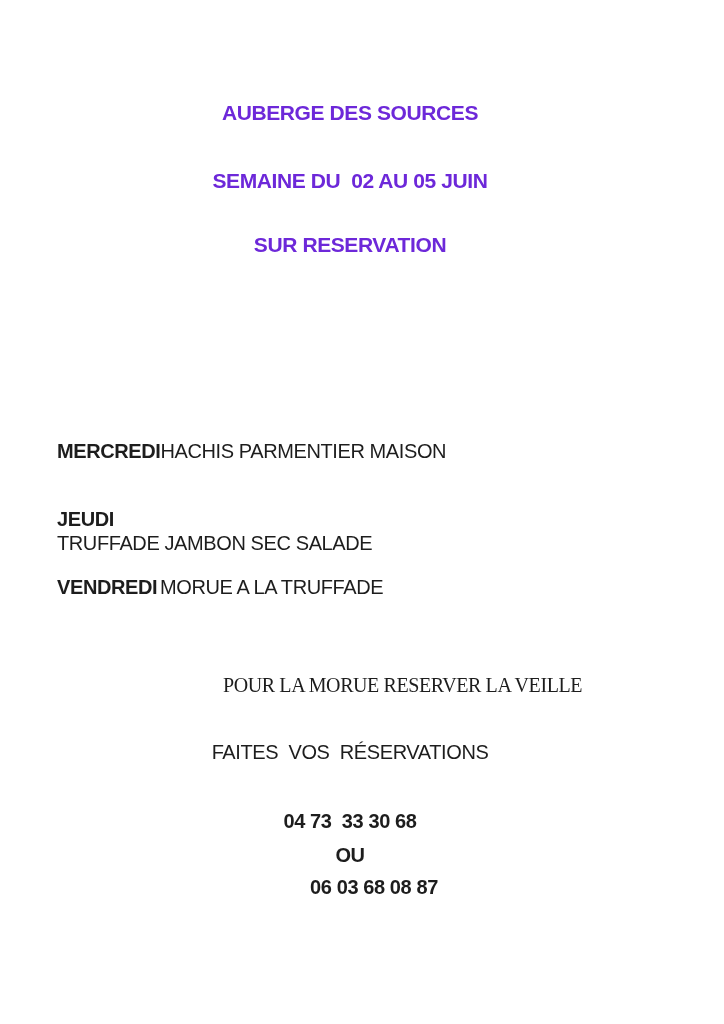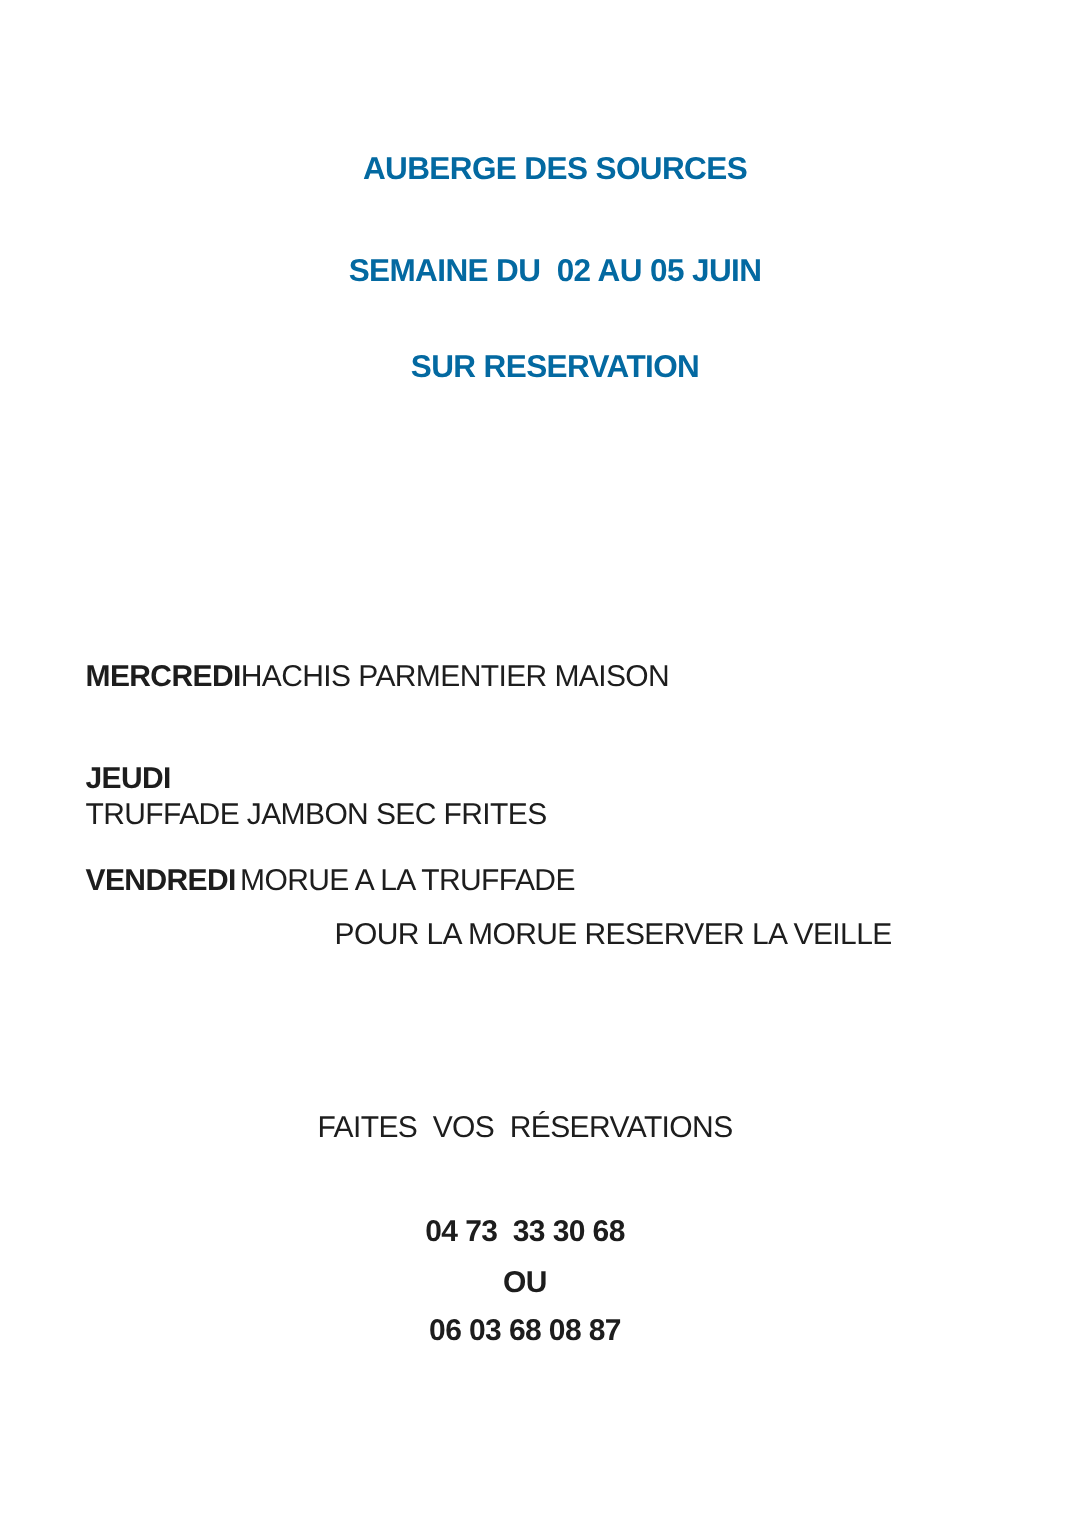--- a/index.html
+++ b/index.html
@@ -21,24 +21,23 @@
     line-height: 1.2;
     white-space: pre-wrap;
     letter-spacing: -0.4px;
   }
   .centered {
     left: 0;
     width: 700px;
     text-align: center;
   }
   .red-heading {
-    color: #0369a1;
+    color: #6d28d9;
     font-weight: bold;
     font-size: 21px;
-    margin-left: 20px;
   }
   .heading-title    { top: 100px; }
   .heading-subtitle { top: 168px; }
   .heading-note     { top: 232px; }
 
   .menu-row {
     position: absolute;
     left: 57px;
     display: flex;
     font-size: 20px;
@@ -50,42 +49,44 @@
     font-weight: bold;
     min-width: 103px;
   }
   .row-0 { top: 371px; }
   .row-1 { top: 439px; }
   .row-2 { top: 507px; flex-direction: column; }
   .row-3 { top: 575px; }
 
   .notice {
     left: 223px;
-    top: 611px;
+    top: 673px;
     font-size: 20px;
+    font-family: Liberation Serif, serif;
   }
   .cta {
     top: 740px;
     font-size: 20px;
     font-weight: normal;
   }
   .phone-primary {
     top: 809px;
     font-size: 20px;
     font-weight: bold;
   }
   .ou-separator {
     top: 843px;
     font-size: 20px;
     font-weight: bold;
   }
   .phone-secondary {
     top: 875px;
     font-size: 20px;
     font-weight: bold;
+    padding-left: 24px;
   }
 </style>
 </head>
 <body>
 
 <div class="page">
 
   <div class="line centered red-heading heading-title">AUBERGE DES SOURCES</div>
 
   <div class="line centered red-heading heading-subtitle">SEMAINE DU  02 AU 05 JUIN</div>
@@ -93,21 +94,21 @@
   <div class="line centered red-heading heading-note">SUR RESERVATION</div>
 
 
   <div class="menu-row row-1">
     <span class="day">MERCREDI</span>
     <span class="dish">HACHIS PARMENTIER MAISON</span>
   </div>
 
   <div class="menu-row row-2">
     <span class="day">JEUDI</span>
-    <span class="dish">TRUFFADE JAMBON SEC FRITES</span>
+    <span class="dish">TRUFFADE JAMBON SEC SALADE</span>
   </div>
 
   <div class="menu-row row-3">
     <span class="day">VENDREDI</span>
     <span class="dish">MORUE A LA TRUFFADE</span>
   </div>
 
   <div class="line notice">POUR LA MORUE RESERVER LA VEILLE</div>
 
   <div class="line centered cta">FAITES  VOS  RÉSERVATIONS</div>

